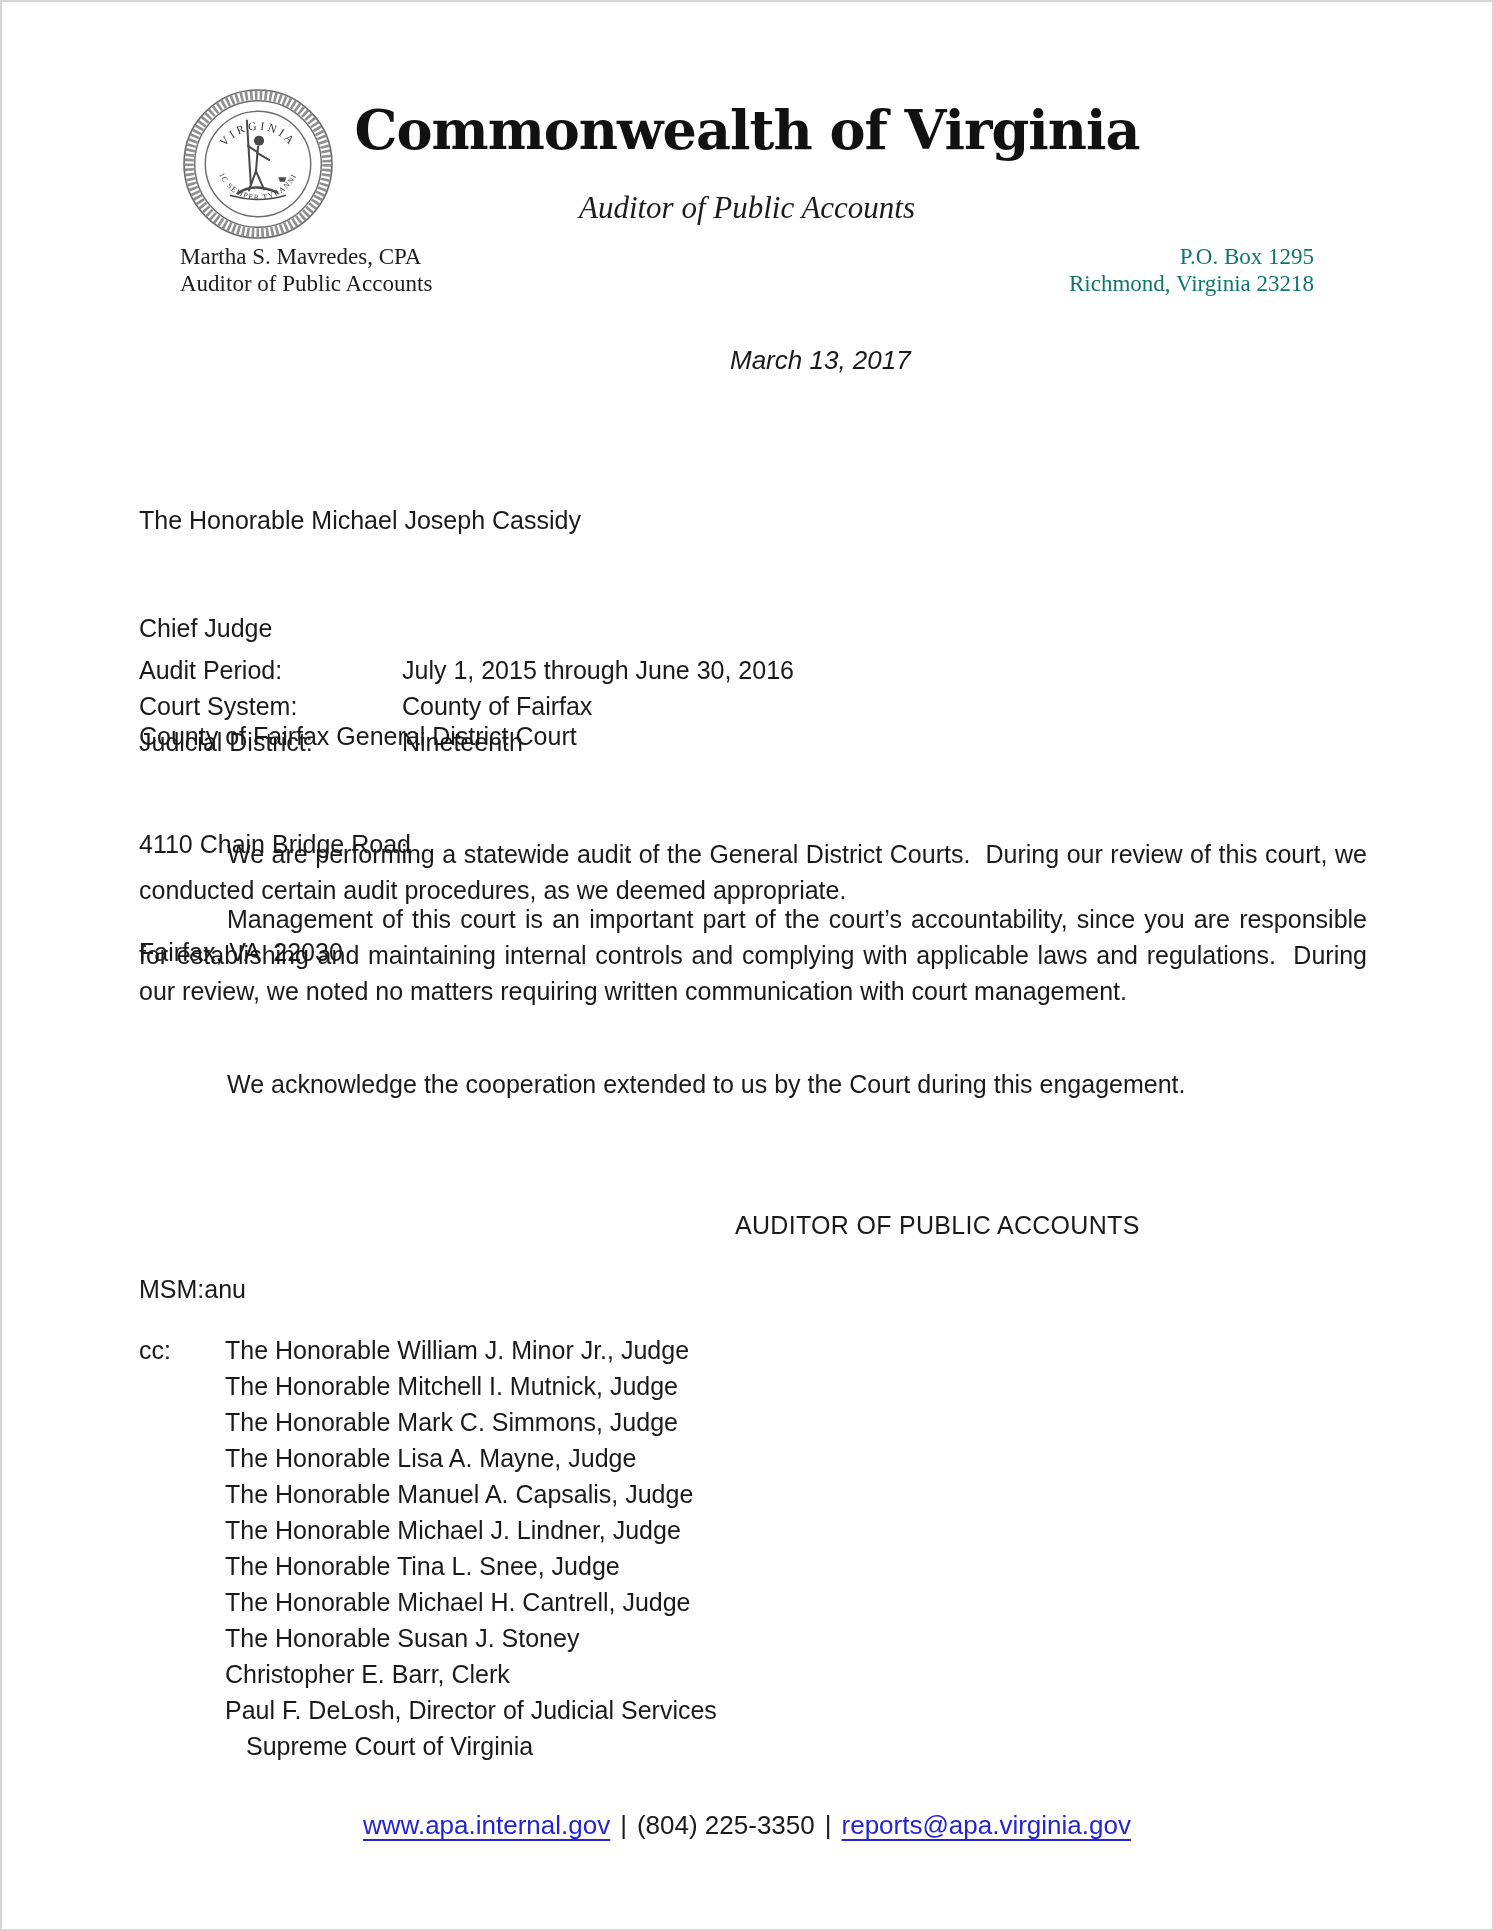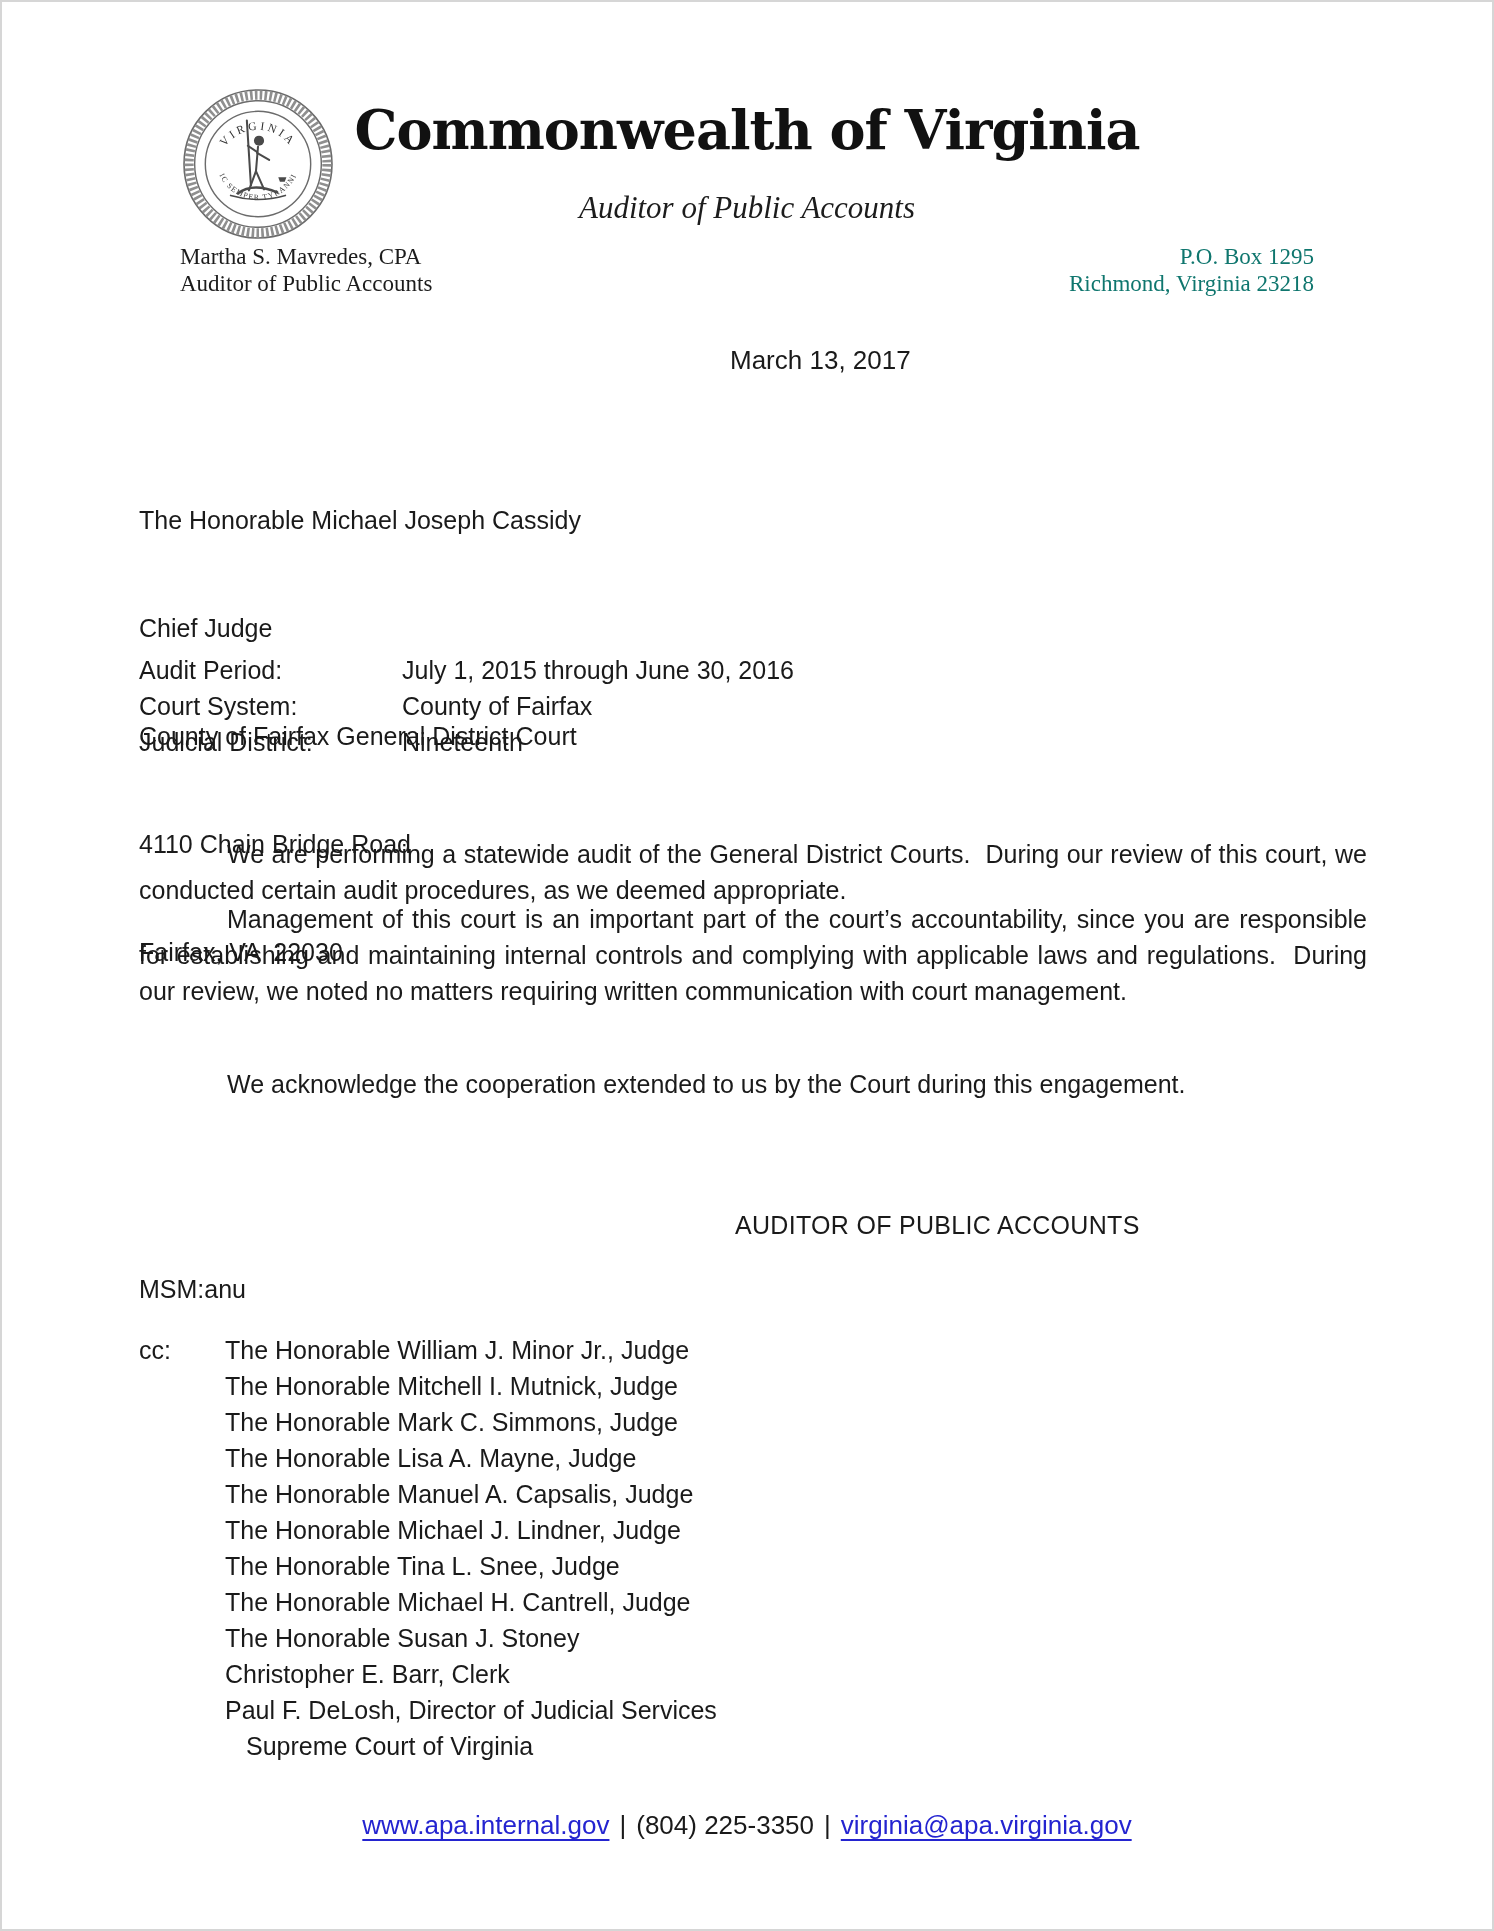--- a/index.html
+++ b/index.html
@@ -39,21 +39,21 @@
     color:#1c1c1c;
   }
   .hdr-right {
     position:absolute; right:178px; top:241px;
     font-family:"Liberation Serif", serif;
     font-size:23px; line-height:27px;
     text-align:right;
     color:#0f766e;
   }
   
-  .dateline { position:absolute; left:728px; top:341px; font-size:26px; line-height:34px; }
+  .dateline { position:absolute; left:728px; top:341px; font-size:26px; line-height:34px;font-style:italic; }
   .recipient { position:absolute; left:137px; top:428px; font-size:25px; line-height:36px; white-space:pre-wrap; }
   .audit-info { position:absolute; left:137px; top:650px; font-size:25px; line-height:36px; }
   .audit-row { display:flex; }
   .audit-label { width:263px; flex:0 0 263px; }
   .body-paragraphs { position:absolute; left:137px; top:0; width:1228px; }
   .para {
     position:absolute; left:0; width:1228px;
     margin:0;
     font-size:25px; line-height:36px;
     text-indent:88px;
@@ -180,15 +180,15 @@
       <div class="cc-item">The Honorable Michael J. Lindner, Judge</div>
       <div class="cc-item">The Honorable Tina L. Snee, Judge</div>
       <div class="cc-item">The Honorable Michael H. Cantrell, Judge</div>
       <div class="cc-item">The Honorable Susan J. Stoney</div>
       <div class="cc-item">Christopher E. Barr, Clerk</div>
       <div class="cc-item">Paul F. DeLosh, Director of Judicial Services</div>
       <div class="cc-item indented">Supreme Court of Virginia</div>
     </div>
   </div>
 
-  <div class="footer"><span class="link">www.apa.internal.gov</span><span class="sep">|</span><span>(804) 225-3350</span><span class="sep">|</span><span class="link">virginia@apa.virginia.gov</span></div>
+  <div class="footer"><span class="link">www.apa.internal.gov</span><span class="sep">|</span><span>(804) 225-3350</span><span class="sep">|</span><span class="link">reports@apa.virginia.gov</span></div>
 
 </div>
 
 </body></html>

